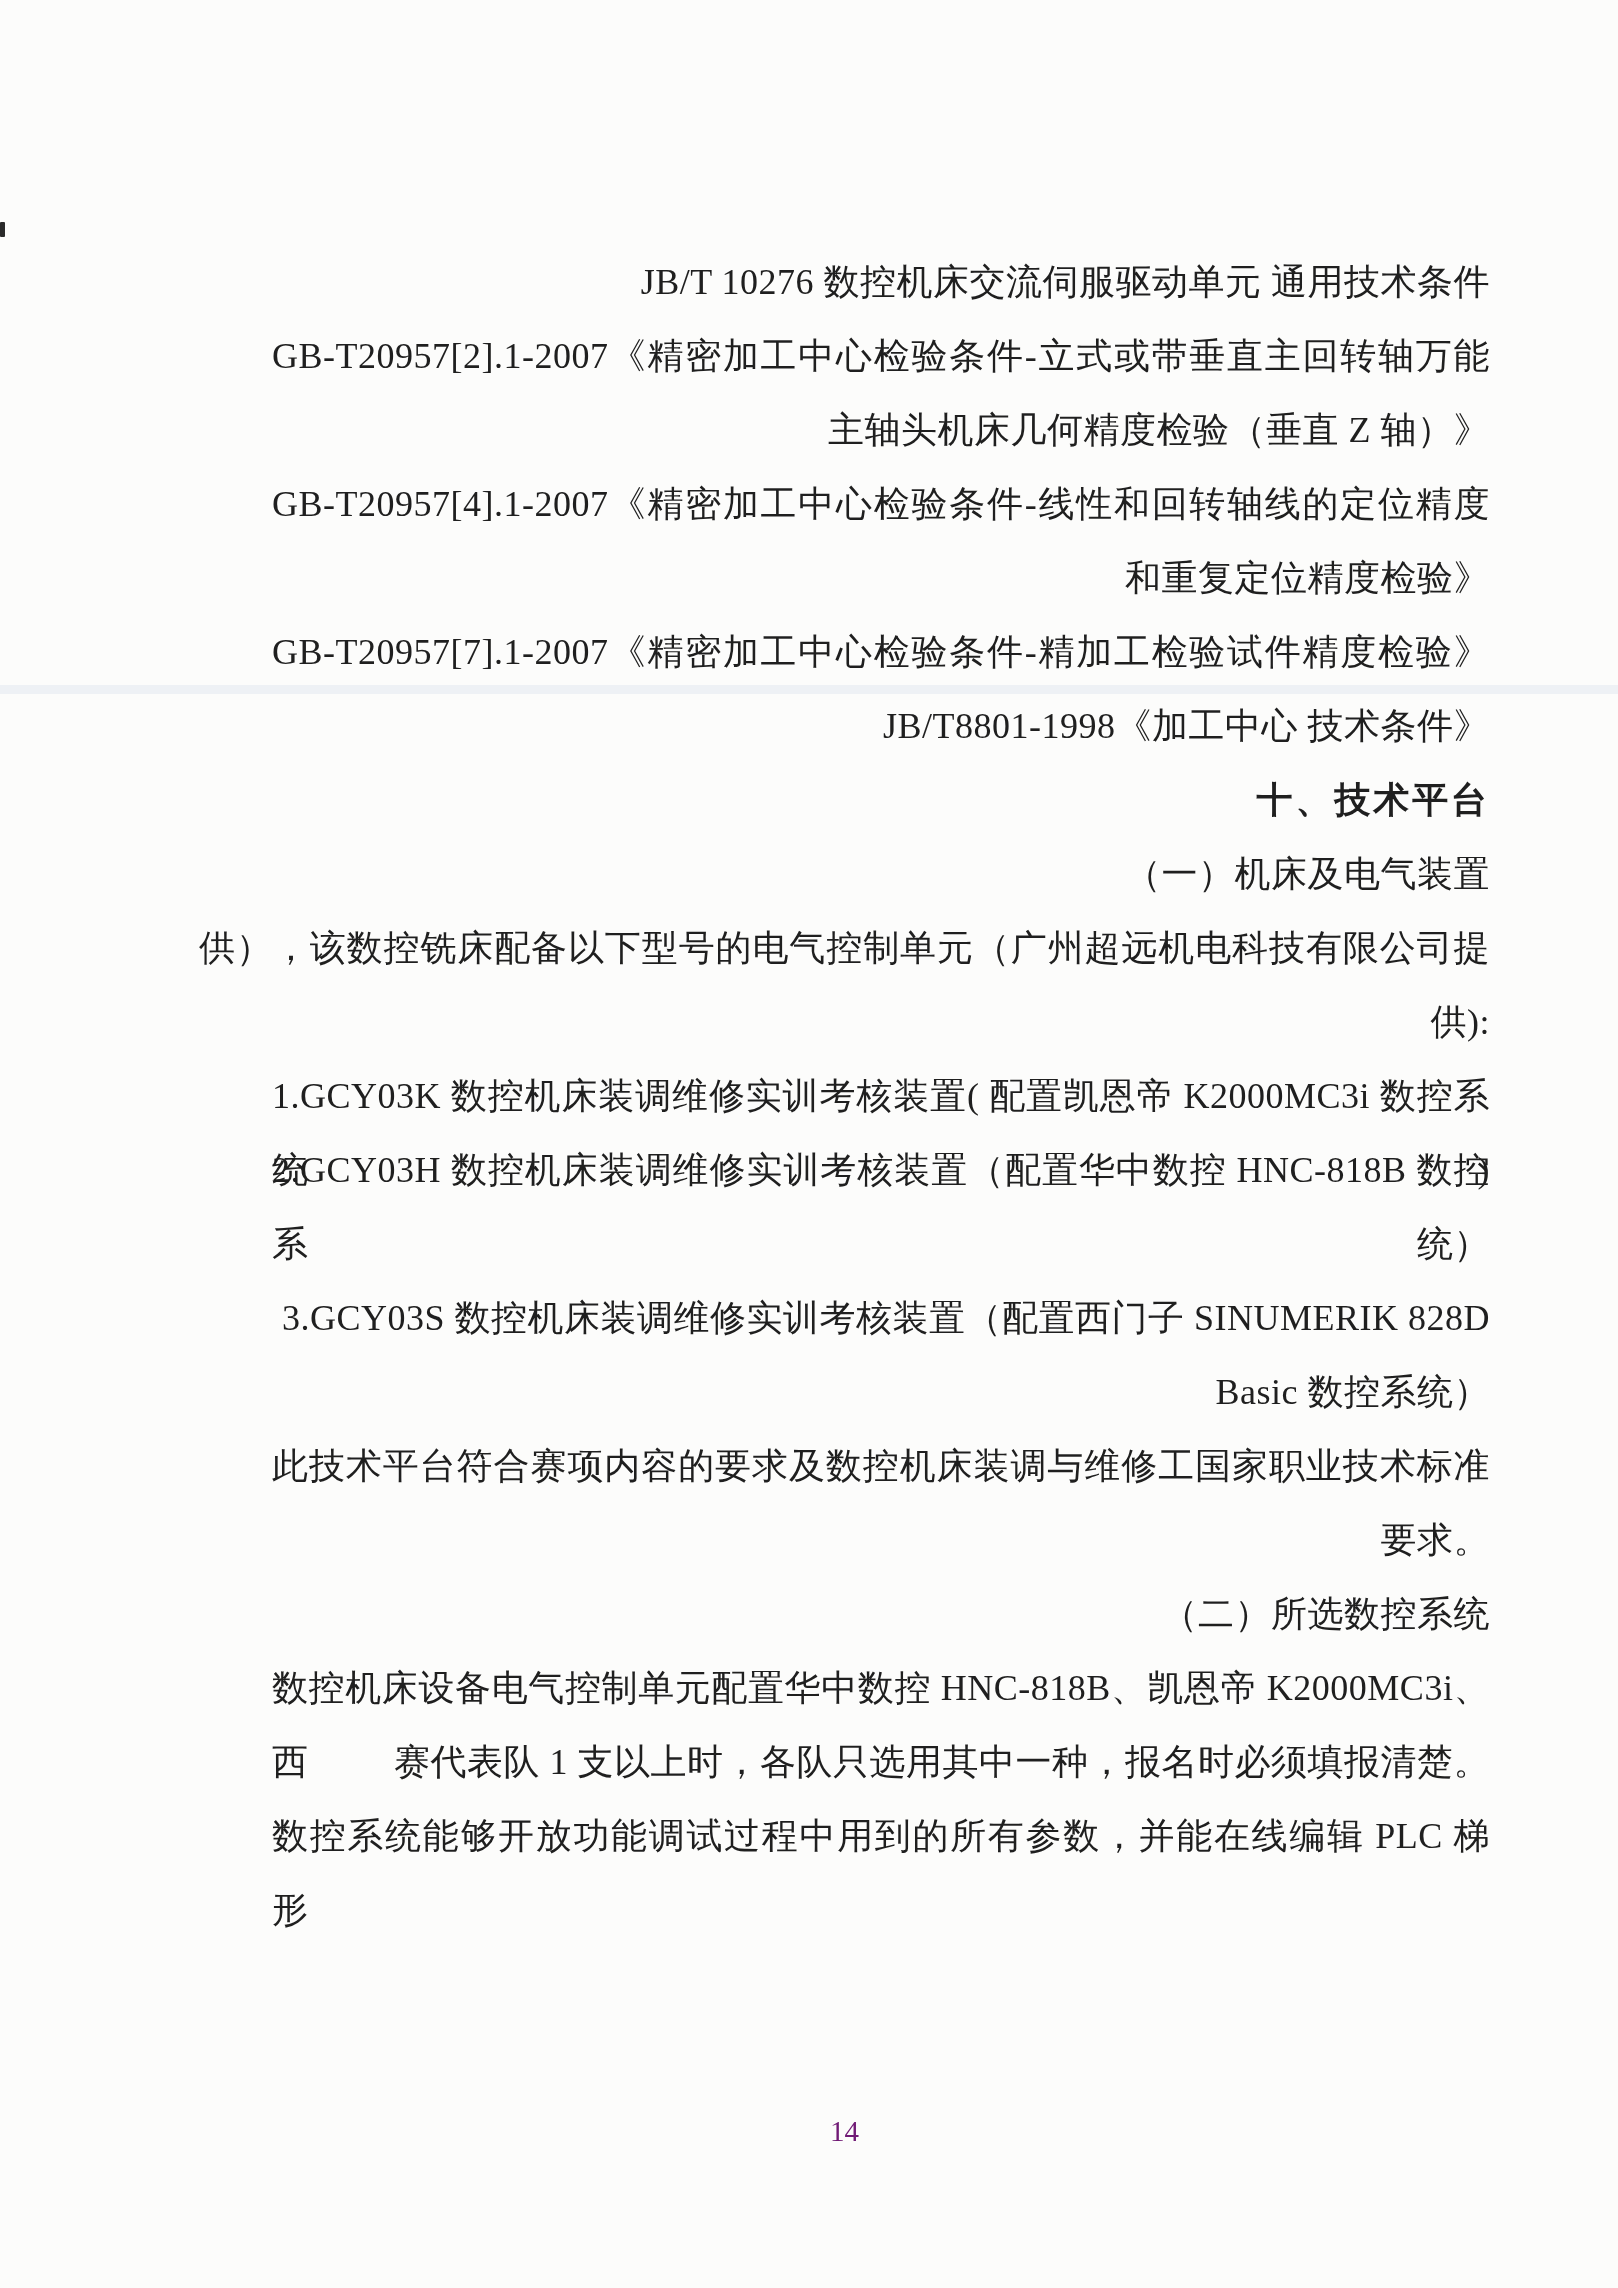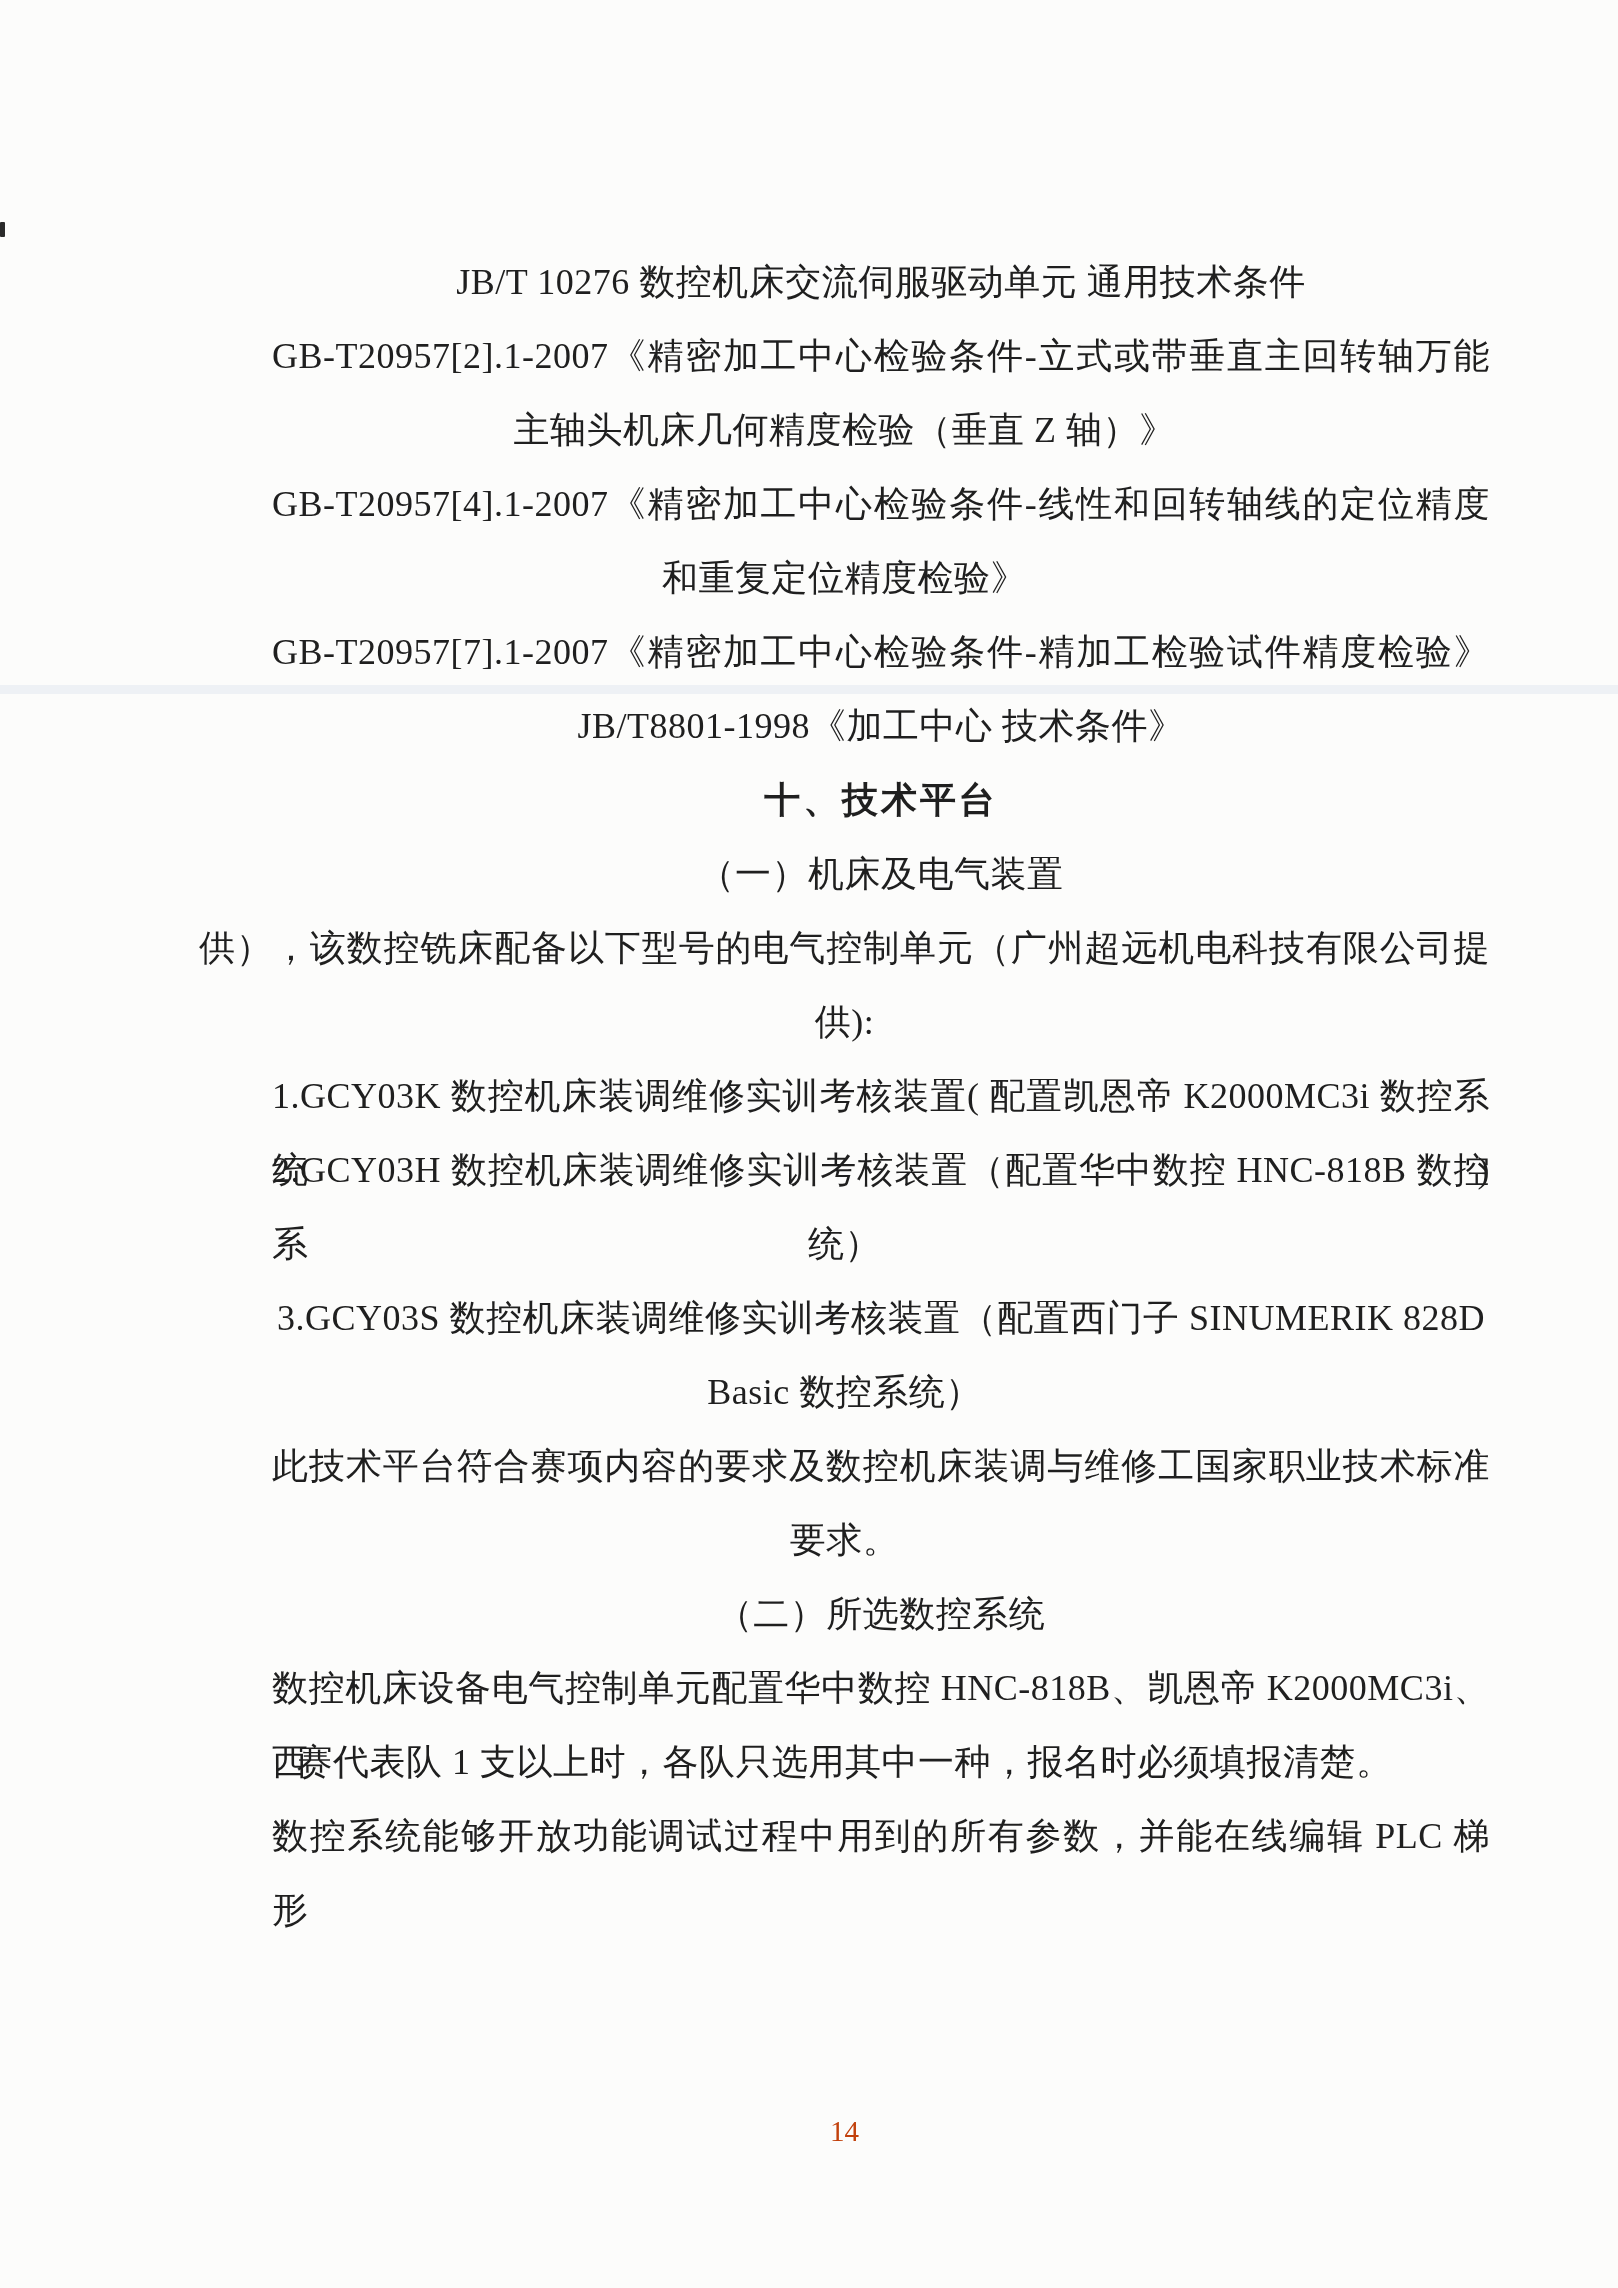--- a/index.html
+++ b/index.html
@@ -37,21 +37,21 @@
     left: 199px;
     top: 245px;
     width: 1291px;
   }
   .ln {
     height: 74px;
     line-height: 74px;
     font-size: 36px;
     letter-spacing: 0.5px;
     white-space: nowrap;
-    text-align: center;
+    text-align: right;
   }
   .ln.indent {
     padding-left: 73px;
   }
   .ln.justify {
     white-space: normal;
     text-align: justify;
     text-align-last: justify;
   }
   .ln.heading {
@@ -61,21 +61,21 @@
   }
   .page-number {
     position: absolute;
     left: 199px;
     top: 2109px;
     width: 1291px;
     height: 45px;
     line-height: 45px;
     text-align: center;
     font-size: 29px;
-    color: #c2410c;
+    color: #701a75;
   }
 </style>
 </head>
 <body>
 
 <div class="scan-band"></div>
 <div class="scan-speck"></div>
 
 <div class="content">
   <div class="ln indent">JB/T 10276 数控机床交流伺服驱动单元  通用技术条件</div>

